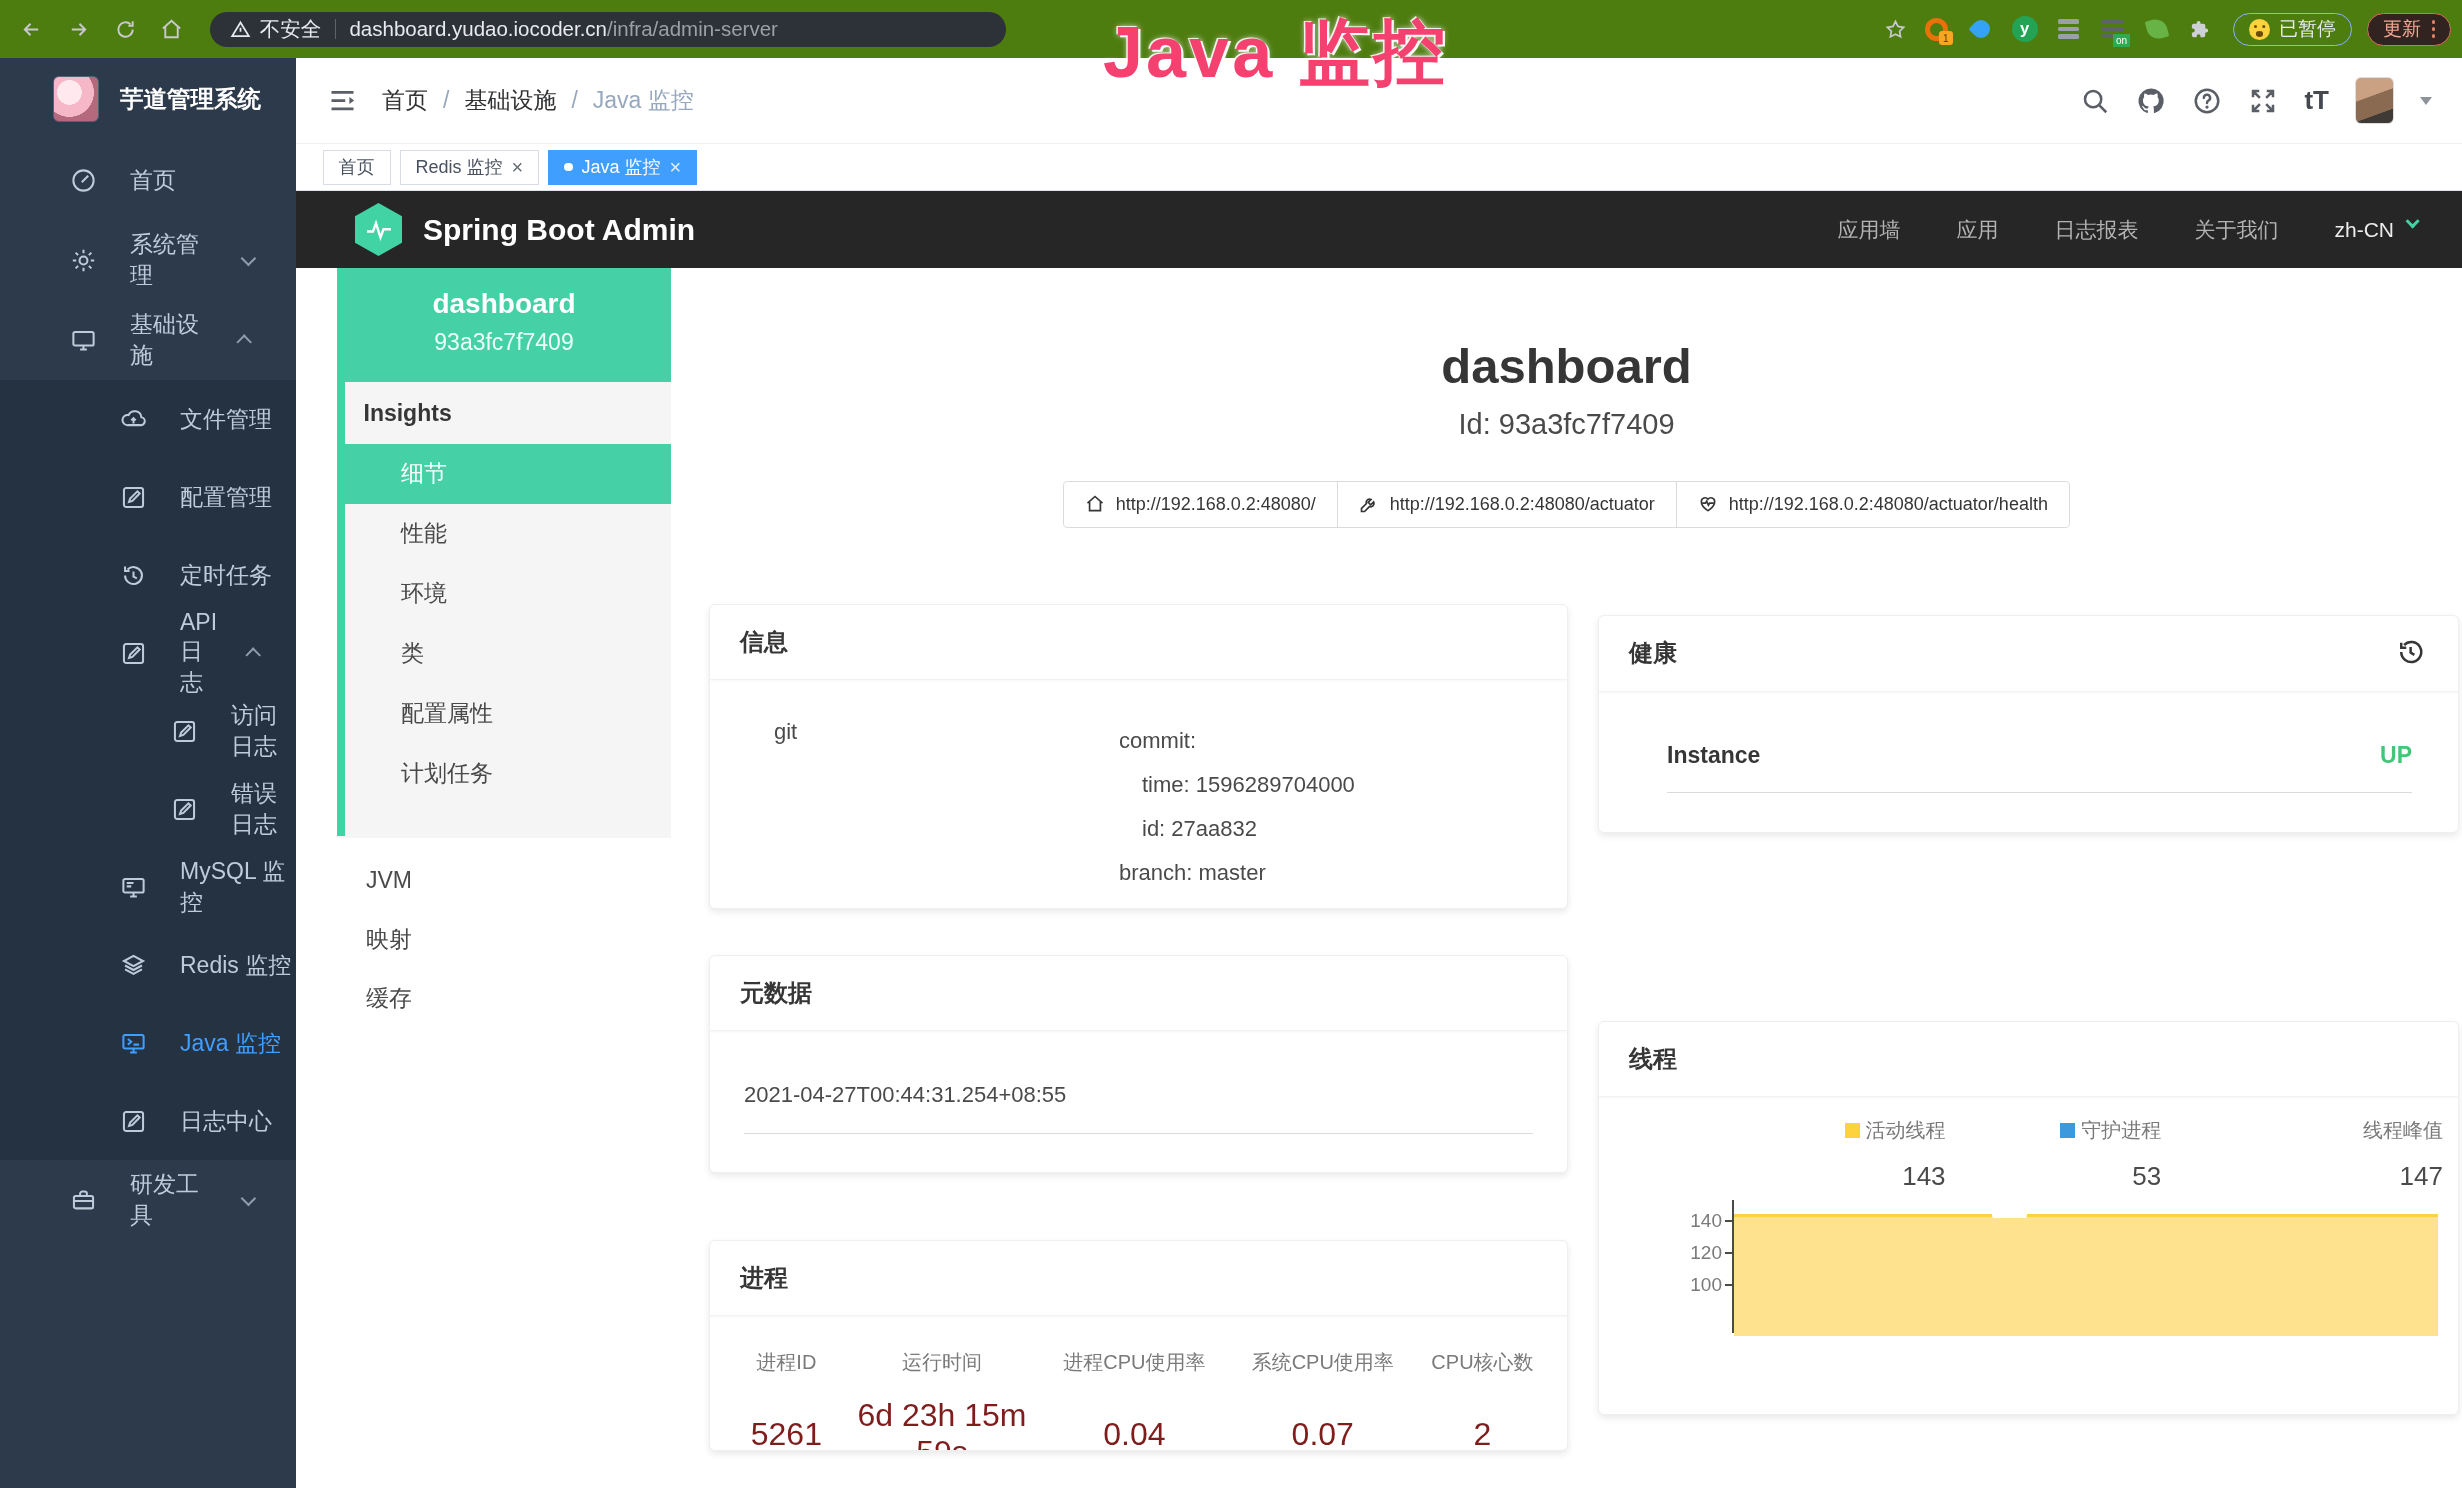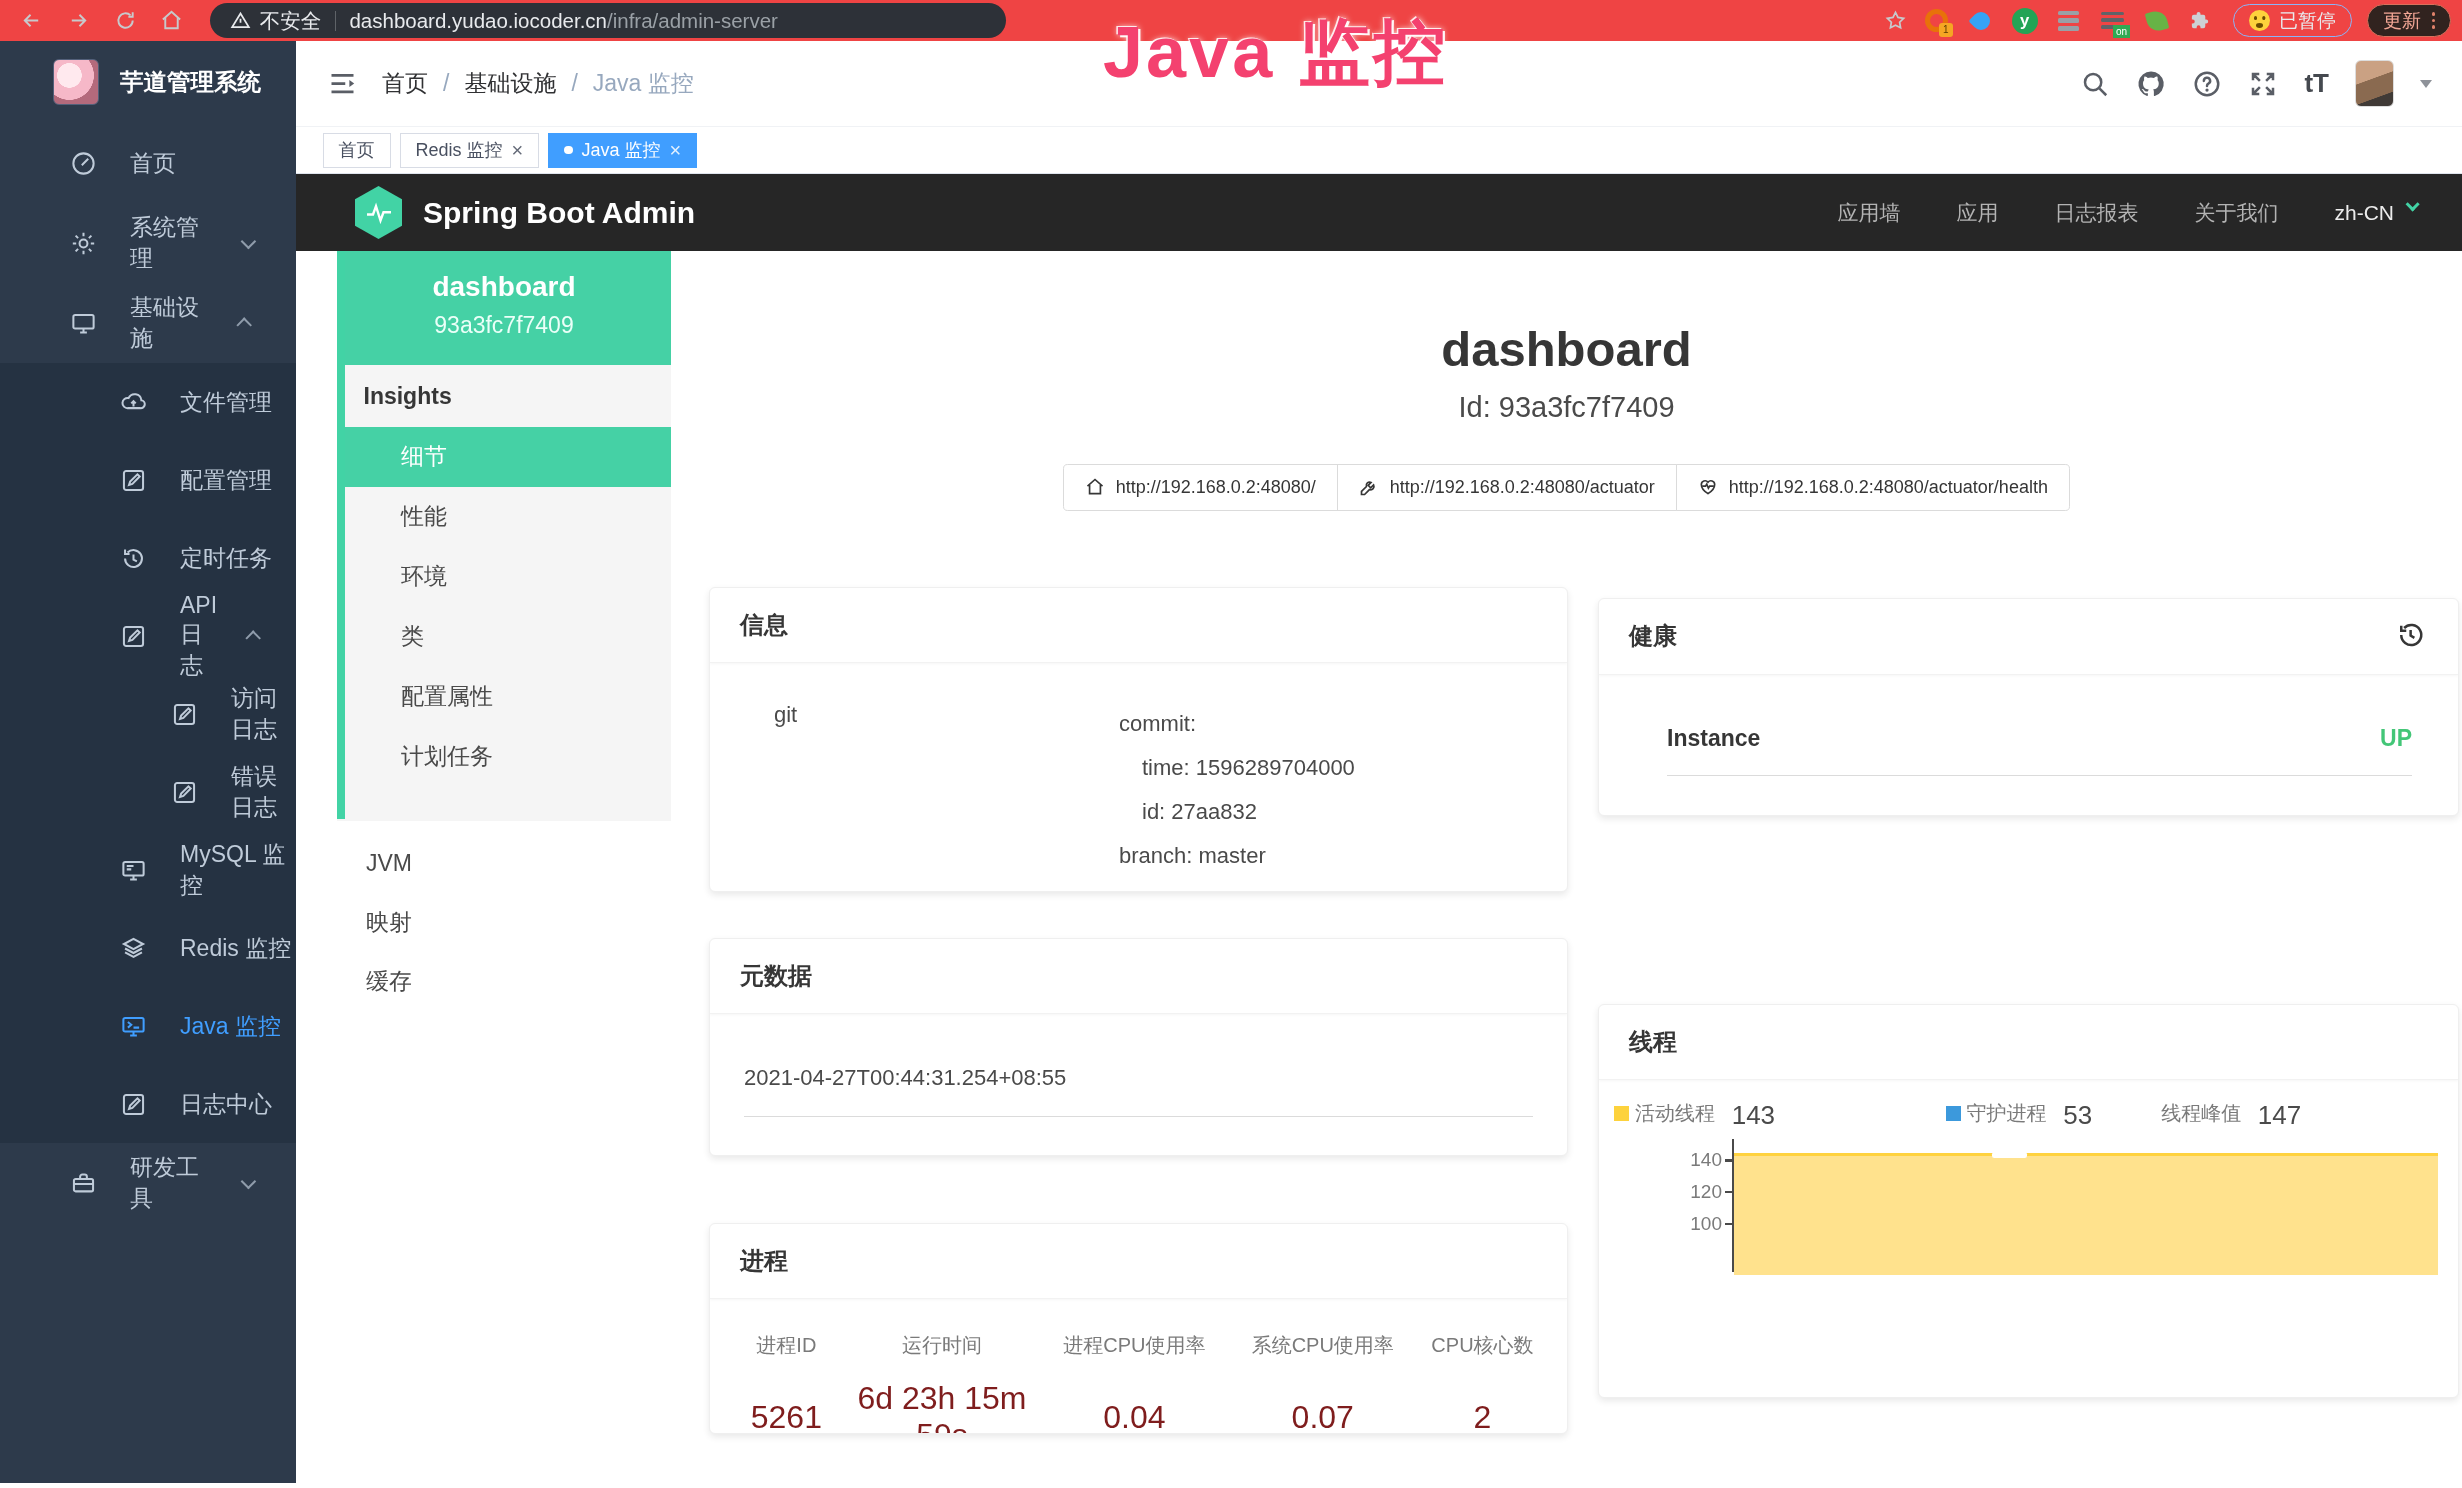--- a/index.html
+++ b/index.html
@@ -1,20 +1,20 @@
 <!DOCTYPE html>
 <html style="font-size:12px"><head>
 <meta charset="utf-8">
 <style>
   * { box-sizing: border-box; margin: 0; padding: 0; }
   html,body { width:2462px; height:1489px; overflow:hidden; background:#fff;
     font-family:"Liberation Sans","DejaVu Sans",sans-serif; }
 
   
-  #chrome { position:relative; width:100%; height:41px; background:#ef4444; display:flex; align-items:center; }
+  #chrome { position:relative; width:100%; height:58px; background:#4d7c0f; display:flex; align-items:center; }
   .chrome-btn { width:30px; height:30px; margin-left:16.7px; display:flex; align-items:center; justify-content:center; color:#c7c9cc; }
   .chrome-btn svg { width:23px; height:23px; }
   #url-pill { margin-left:23px; height:35px; width:796px; background:#2d3138; border-radius:17.4px;
     display:flex; align-items:center; padding:0 20px; color:#e8eaed; font-size:20.5px; }
   #url-pill .warn { width:21px; height:21px; margin-right:9px; color:#e8eaed; }
   #url-pill .sep { width:0.8px; height:20px; background:#5f6368; margin:0 13.7px; }
   .url-host { color:#e8eaed; }
   .url-path { color:#9aa0a6; }
   #chrome-right { margin-left:auto; display:flex; align-items:center; }
   .ext { width:35px; height:35px; margin-left:9px; display:flex; align-items:center; justify-content:center; position:relative; }
@@ -153,21 +153,21 @@
   #card-process { height:211px; margin-top:67px; }
   #card-process .body { padding:23px 19px 0; }
   #proc-table { width:100%; border-collapse:collapse; table-layout:fixed; }
   #proc-table th { font-size:20px; color:#7a7a7a; font-weight:normal; text-align:center; padding:10.6px 3px; }
   #proc-table td { font-size:32px; color:#7f1d1d; text-align:center; padding:10.6px 3px; }
 
   
   #card-threads { height:394px; margin-top:188px; }
   #card-threads .body { padding:20px 15px 0; }
   #legend { display:flex; }
-  .leg-col { display:flex; flex-direction:row; align-items:flex-start; gap:16.7px; }
+  .leg-col { display:flex; flex-direction:column; align-items:flex-end; gap:16.7px; }
   .leg-col:nth-child(1){ width:40%; } .leg-col:nth-child(2){ width:26%; } .leg-col:nth-child(3){ width:34%; }
   .leg-label { font-size:20px; color:#7a7a7a; display:flex; align-items:center; gap:6px; }
   .swatch { width:15px; height:15px; display:inline-block; }
   .leg-value { font-size:26px; color:#4a4a4a; }
   #chart { position:relative; margin-left:120px; margin-top:20px; width:736px; height:121px; }
   #chart .axis { position:absolute; left:-2.3px; top:-12px; bottom:0; width:2.3px; background:#4a4a4a; }
   .ytick { position:absolute; right:calc(100% + 12px); width:53px; text-align:right; font-size:19px; color:#7a7a7a; height:21px; line-height:21px; }
   .tickmark { position:absolute; left:-9px; width:9px; height:2.3px; background:#4a4a4a; }
   #band { position:absolute; left:0; right:32px; top:2.3px; bottom:-3px; background:#ffe28d; border-top:3.8px solid #ffd23f; }
   #band-gap { position:absolute; left:258px; top:-3.8px; width:35px; height:5.3px; background:#fff; border-radius:2.3px; }

